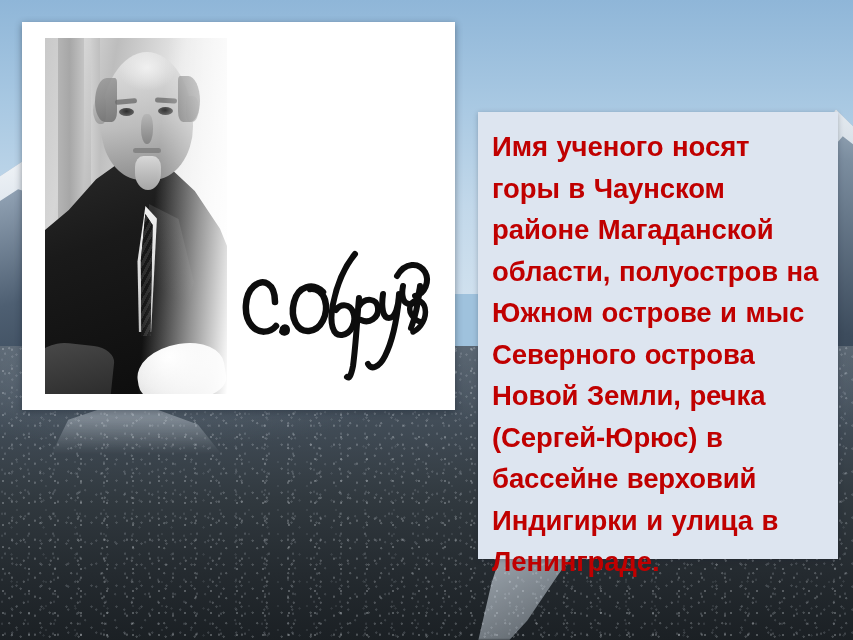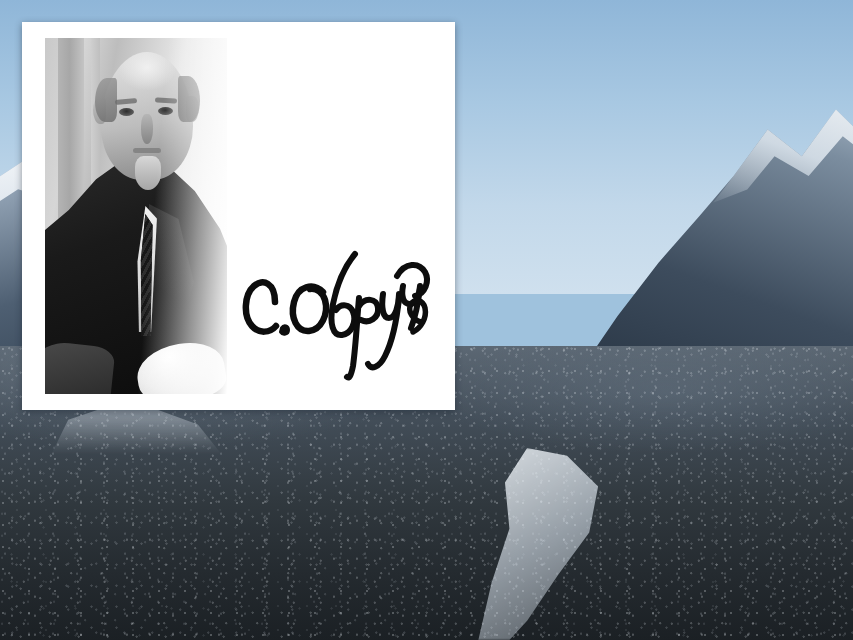--- a/index.html
+++ b/index.html
@@ -275,14 +275,17 @@
           <path d="M183 52 C181 68, 178 82, 174 92" stroke-width="6"></path>
 
           <path d="M160 40 C168 26, 182 26, 188 36 C193 45, 188 58, 178 60" stroke-width="6"></path>
           <path d="M176 96 C184 92, 190 82, 188 72 C186 64, 178 62, 174 68 C170 75, 176 84, 184 86" stroke-width="5.5"></path>
         </svg>
       </div>
 
     </div>
   </div>
 
+  <div class="textbox">
+    <p>Имя ученого носят горы в Чаунском районе Магаданской области, полуостров на Южном острове и мыс Северного острова Новой Земли, речка (Сергей-Юрюс) в бассейне верховий Индигирки и улица в Ленинграде.</p>
+  </div>
 
 </div>
 
 </body></html>

